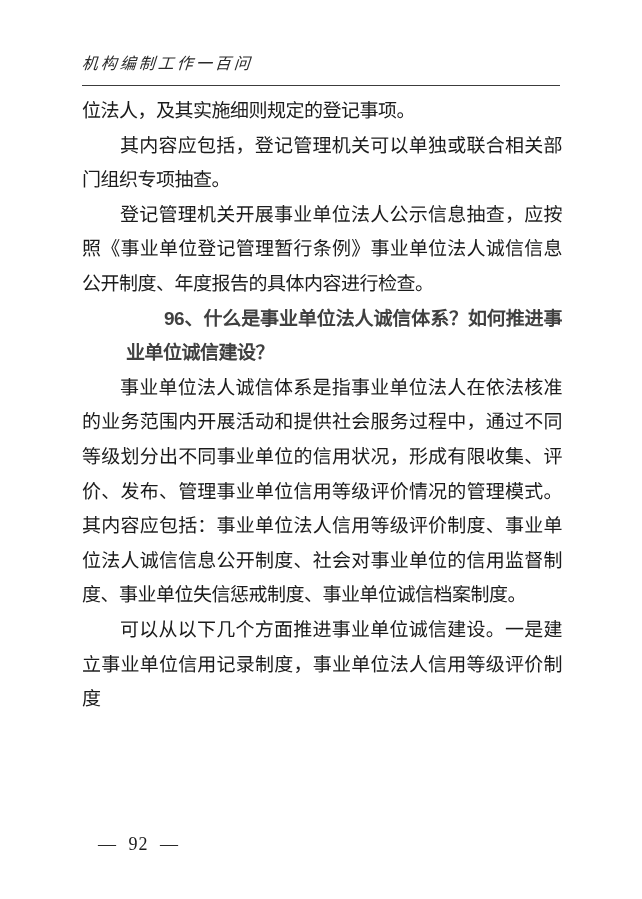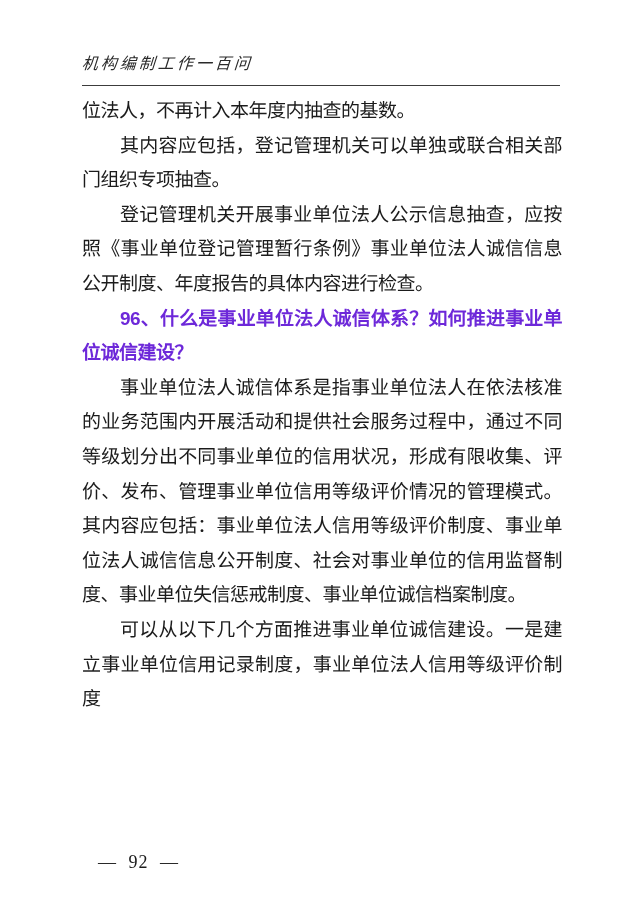--- a/index.html
+++ b/index.html
@@ -52,45 +52,46 @@
   .para {
     margin: 0;
     text-indent: 2em;
   }
   .para.continuation {
     text-indent: 0;
   }
   .para.heading {
     font-family: "Liberation Sans", "DejaVu Sans", sans-serif;
     font-weight: bold;
-    color: #6d28d9;
+    color: #404040;
+    margin-left: 44px;
   }
   .page-footer {
     position: absolute;
     left: 98px;
-    top: 852px;
+    top: 834px;
     font-size: 18px;
     letter-spacing: 1px;
     word-spacing: 6px;
     color: #1b1b1b;
   }
 </style>
 </head>
 <body>
 
 <div class="page">
 
   <div class="page-header">
     <span class="header-title">机构编制工作一百问</span>
   </div>
 
   <div class="header-rule"></div>
 
   <div class="body-text">
-    <p class="para continuation">位法人，不再计入本年度内抽查的基数。</p>
+    <p class="para continuation">位法人，及其实施细则规定的登记事项。</p>
     <p class="para">其内容应包括，登记管理机关可以单独或联合相关部门组织专项抽查。</p>
     <p class="para">登记管理机关开展事业单位法人公示信息抽查，应按照《事业单位登记管理暂行条例》事业单位法人诚信信息公开制度、年度报告的具体内容进行检查。</p>
     <p class="para heading">96、什么是事业单位法人诚信体系？如何推进事业单位诚信建设？</p>
     <p class="para">事业单位法人诚信体系是指事业单位法人在依法核准的业务范围内开展活动和提供社会服务过程中，通过不同等级划分出不同事业单位的信用状况，形成有限收集、评价、发布、管理事业单位信用等级评价情况的管理模式。其内容应包括：事业单位法人信用等级评价制度、事业单位法人诚信信息公开制度、社会对事业单位的信用监督制度、事业单位失信惩戒制度、事业单位诚信档案制度。</p>
     <p class="para">可以从以下几个方面推进事业单位诚信建设。一是建立事业单位信用记录制度，事业单位法人信用等级评价制度</p>
   </div>
 
   <div class="page-footer">— 92 —</div>
 
 </div>

